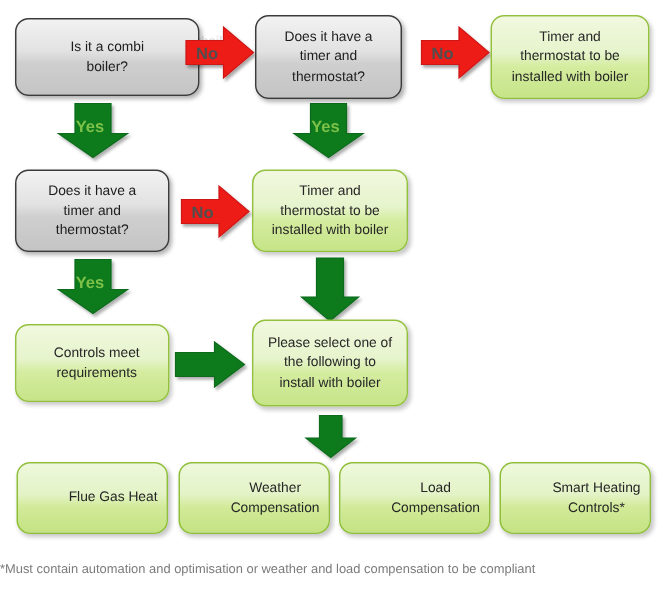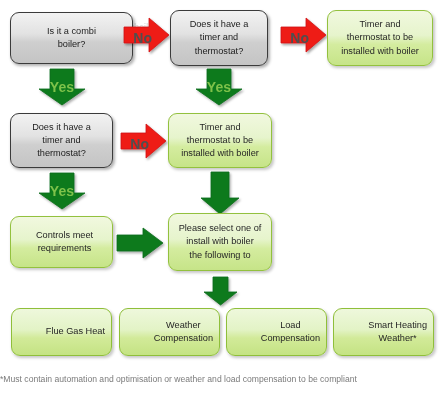--- a/index.html
+++ b/index.html
@@ -85,23 +85,23 @@
   .node span { display: block; }
 
   
   .arrow {
     position: absolute;
     pointer-events: none;
   }
   .arrow svg { display: block; overflow: visible; }
   .arrow-label {
     position: absolute;
-    font-size: 14px;
+    font-size: 11px;
     font-weight: bold;
-    text-align: right;
+    text-align: center;
     pointer-events: none;
     white-space: nowrap;
   }
   .label-no  { color: #4f4f4f; }
   .label-yes { color: #7ec24a; }
 
   
   .footnote {
     position: absolute;
     width: 100%;
@@ -226,22 +226,22 @@
 
   <div class="arrow" style="left:117px; top:228px; width:46px; height:30px;">
     <svg width="46" height="30" viewBox="0 0 46 30" aria-hidden="true">
       <path d="M0 7 L26 7 L26 0 L46 15 L26 30 L26 23 L0 23 Z" fill="#0b7a1f" stroke="#0a6b1b" stroke-width="0.8" filter="url(#sh2)"></path>
     </svg>
   </div>
 
   <div class="node node-green" style="left:168px; top:213px; width:104px; height:58px;">
     <div>
       <span>Please select one of</span>
+      <span>the following to</span>
       <span>install with boiler</span>
-      <span>the following to</span>
     </div>
   </div>
 
   <div class="arrow" style="left:204px; top:277px; width:33px; height:28px;">
     <svg width="33" height="28" viewBox="0 0 33 28" aria-hidden="true">
       <path d="M9 0 L24 0 L24 15 L33 15 L16.5 28 L0 15 L9 15 Z" fill="#0b7a1f" stroke="#0a6b1b" stroke-width="0.8" filter="url(#sh2)"></path>
     </svg>
   </div>
 
   <div class="node node-green-opt" style="left:11px; top:308px; width:101px; height:48px;">
@@ -260,19 +260,19 @@
   <div class="node node-green-opt" style="left:226px; top:308px; width:101px; height:48px;">
     <div>
       <span>Load</span>
       <span>Compensation</span>
     </div>
   </div>
 
   <div class="node node-green-opt" style="left:333px; top:308px; width:101px; height:48px;">
     <div>
       <span>Smart Heating</span>
-      <span>Weather*</span>
+      <span>Controls*</span>
     </div>
   </div>
 
   <div class="footnote" style="top:374px; left:0;">*Must contain automation and optimisation or weather and load compensation to be compliant</div>
 
 </div>
 
 </body></html>

